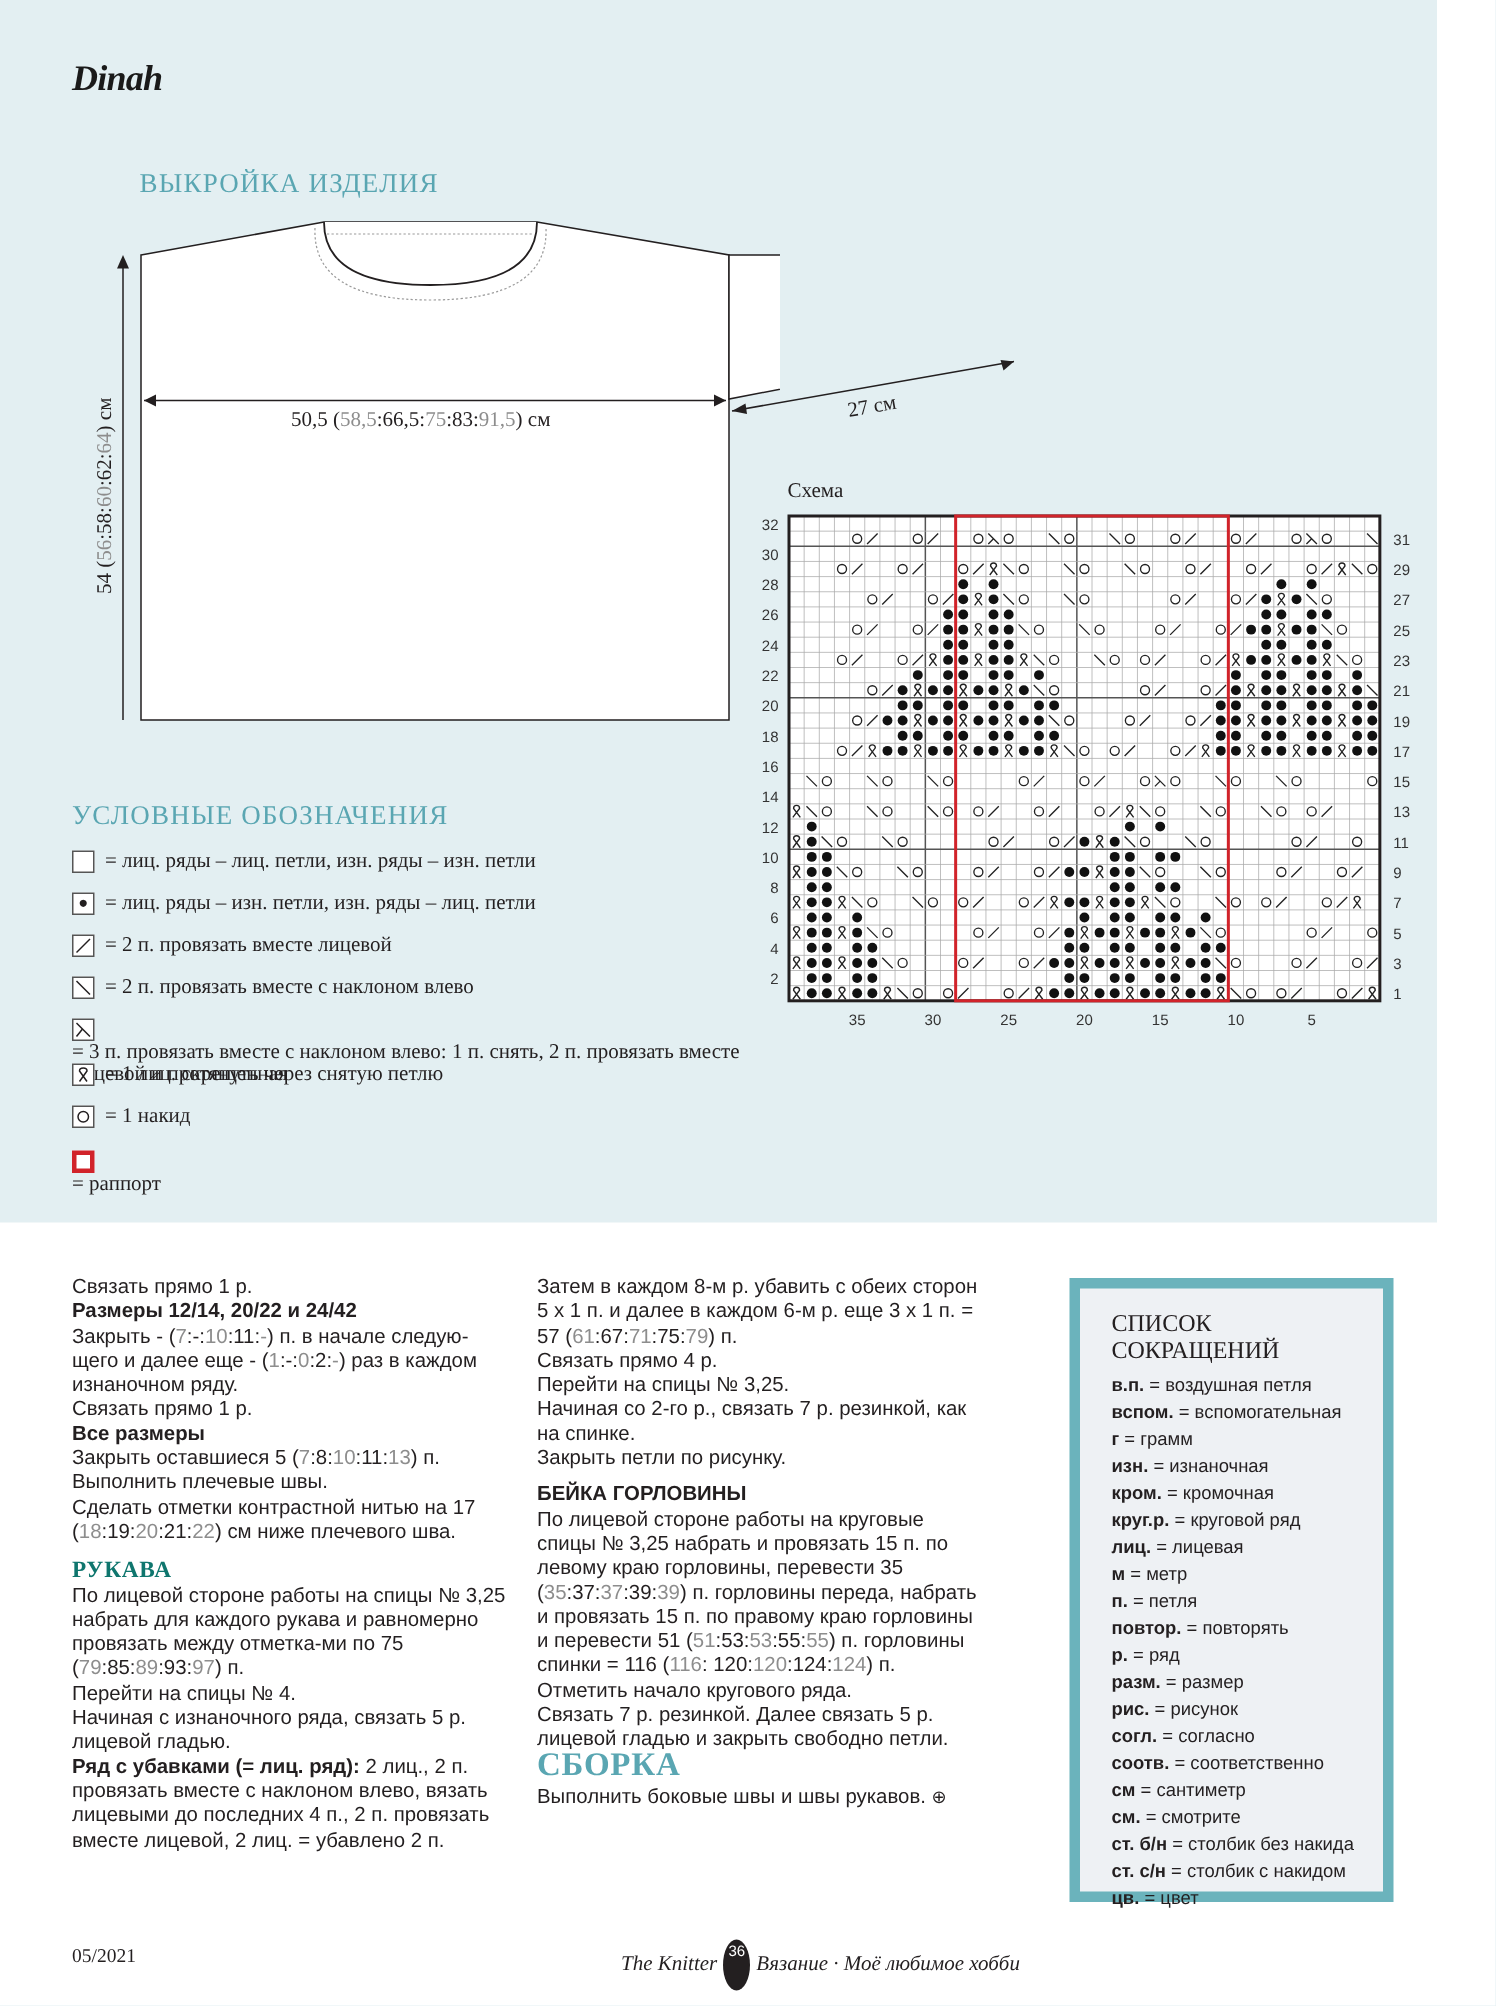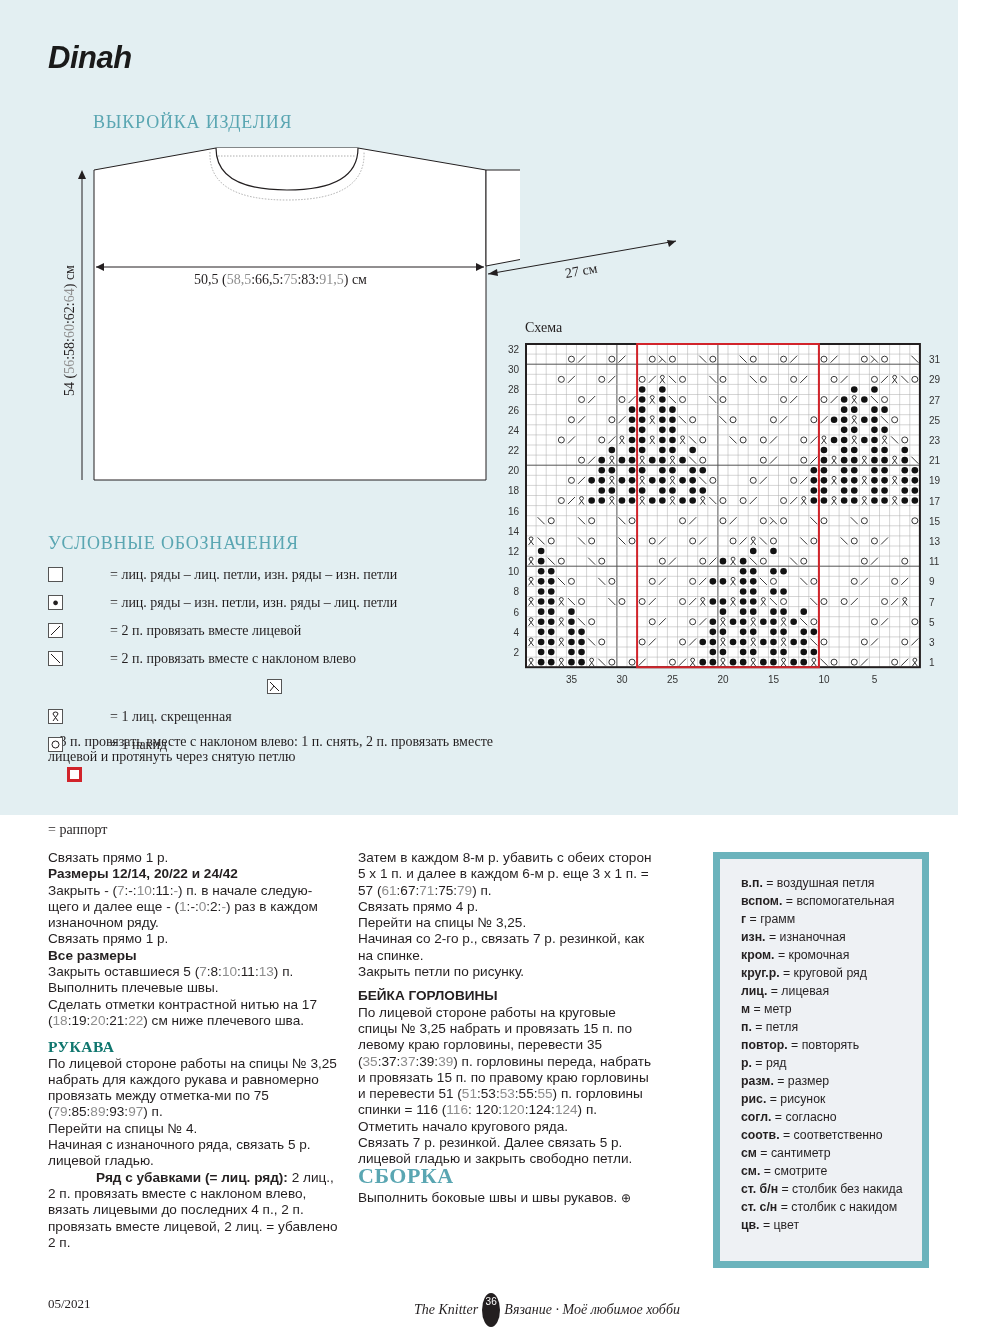--- a/index.html
+++ b/index.html
@@ -1,31 +1,31 @@
 <!DOCTYPE html>
 <html><head>
 <meta charset="utf-8">
 <style>
   html,body{margin:0;padding:0;}
   body{width:997px;height:1337px;position:relative;background:#ffffff;overflow:hidden;font-family:"Liberation Sans",sans-serif;color:#231f20;}
   .top-panel{position:absolute;left:0;top:0;width:958px;height:815px;background:#e3eff2;}
-  .title{position:absolute;left:48px;top:40px;font-family:Liberation Sans, sans-serif;font-style:italic;font-weight:bold;font-size:31px;color:#1a1a1a;letter-spacing:-0.5px;}
+  .title{position:absolute;left:48px;top:40px;font-family:Liberation Serif, serif;font-style:italic;font-weight:bold;font-size:24px;color:#1a1a1a;letter-spacing:-0.5px;}
   .section-head{position:absolute;font-family:"Liberation Serif",serif;font-size:18px;letter-spacing:0.8px;color:#5aa6b2;}
   .schematic{position:absolute;left:0;top:140px;}
   .meas{font-family:"Liberation Serif",serif;font-size:14px;fill:#231f20;}
   .meas .grey{fill:#8d8d8d;}
   .chart-title{position:absolute;left:525px;top:320px;font-family:"Liberation Serif",serif;font-size:14px;}
   #chart-svg{position:absolute;left:500px;top:340px;}
   .legend{position:absolute;left:48px;top:565px;width:460px;}
-  .legend-row{position:absolute;left:0;font-family:"Liberation Serif",serif;font-size:14px;line-height:15px;display:flex;align-items:center;gap:40px;}
+  .legend-row{position:absolute;left:0;font-family:"Liberation Serif",serif;font-size:14px;line-height:15px;display:flex;align-items:flex-start;}
   .legend-sym{width:15px;height:15px;border:1px solid #555;background:#fff;margin-right:7px;box-sizing:border-box;flex:0 0 auto;display:flex;align-items:center;justify-content:center;font-size:11px;line-height:1;}
   .legend-sym.rep{border:3px solid #d1232a;}
   .col{position:absolute;font-size:13.6px;line-height:16.3px;}
   .col p{margin:0;}
-  .col b{font-weight:bold;margin-left:48px;}
+  .col b{font-weight:bold;}
   .g{color:#8d8d8d;}
   .sub-red{font-family:"Liberation Serif",serif;font-weight:bold;color:#0f766e;font-size:15.5px;letter-spacing:0.5px;margin-top:10px !important;}
   .sub-bold{font-weight:bold;text-transform:none;}
   .sub-teal{font-family:"Liberation Serif",serif;font-weight:bold;color:#5aa6b2;font-size:22px;letter-spacing:0.5px;}
   .abbr-box{position:absolute;left:713px;top:852px;width:216px;height:416px;background:#6bb3bc;padding:7px;box-sizing:border-box;}
   .abbr-inner{background:#eef1f4;width:100%;height:100%;box-sizing:border-box;padding:15px 0 0 21px;}
   .abbr-title{font-family:"Liberation Serif",serif;font-size:16px;color:#231f20;margin-bottom:4px;}
   .abbr-item{font-size:12.3px;line-height:18px;white-space:nowrap;}
   .abbr-item b{font-weight:bold;}
   .footer-date{position:absolute;left:48px;top:1296px;font-family:"Liberation Serif",serif;font-size:13px;}
@@ -792,20 +792,21 @@
   <p>Закрыть петли по рисунку.</p>
   <p class="sub-bold" style="margin-top:8px;">БЕЙКА ГОРЛОВИНЫ</p>
   <p><span>По лицевой стороне работы на круговые спицы № 3,25 набрать и провязать 15 п. по левому краю горловины, перевести 35 (</span><span class="g">35</span><span>:37:</span><span class="g">37</span><span>:39:</span><span class="g">39</span><span>) п. горловины переда, набрать и провязать 15 п. по правому краю горловины и перевести 51 (</span><span class="g">51</span><span>:53:</span><span class="g">53</span><span>:55:</span><span class="g">55</span><span>) п. горловины спинки = 116 (</span><span class="g">116</span><span>: 120:</span><span class="g">120</span><span>:124:</span><span class="g">124</span><span>) п. Отметить начало кругового ряда.</span></p>
   <p>Связать 7 р. резинкой. Далее связать 5 р. лицевой гладью и закрыть свободно петли.</p>
   <p class="sub-teal" style="margin-bottom:6px;">СБОРКА</p>
   <p><span>Выполнить боковые швы и швы рукавов.</span> <span style="font-size:12px;">⊕</span></p>
 </div>
 
 <div class="abbr-box">
   <div class="abbr-inner">
+    <div class="abbr-title">СПИСОК СОКРАЩЕНИЙ</div>
     <div id="abbr-list">
         <div class="abbr-item"><b>в.п.</b><span> = воздушная петля</span></div>
         <div class="abbr-item"><b>вспом.</b><span> = вспомогательная</span></div>
         <div class="abbr-item"><b>г</b><span> = грамм</span></div>
         <div class="abbr-item"><b>изн.</b><span> = изнаночная</span></div>
         <div class="abbr-item"><b>кром.</b><span> = кромочная</span></div>
         <div class="abbr-item"><b>круг.р.</b><span> = круговой ряд</span></div>
         <div class="abbr-item"><b>лиц.</b><span> = лицевая</span></div>
         <div class="abbr-item"><b>м</b><span> = метр</span></div>
         <div class="abbr-item"><b>п.</b><span> = петля</span></div>

